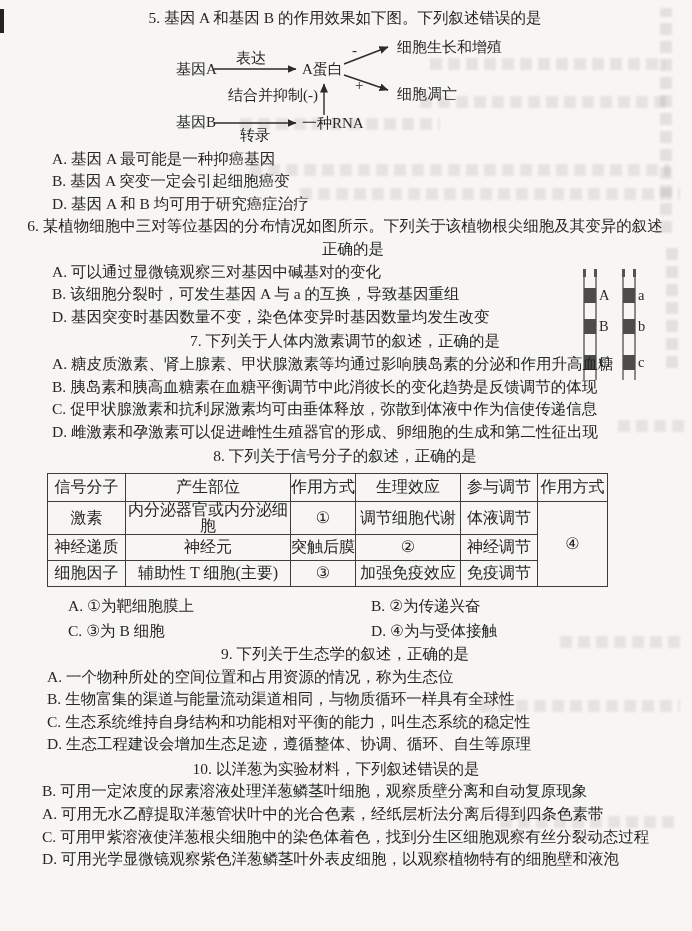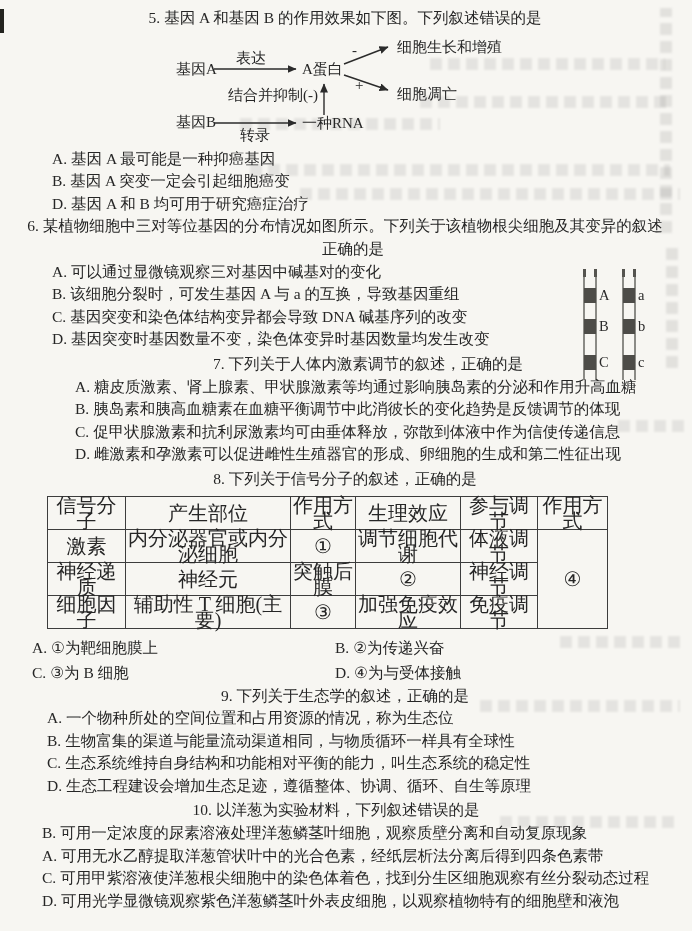--- a/index.html
+++ b/index.html
@@ -13,23 +13,23 @@
   .opt{margin-left:52px;padding-left:19px;text-indent:-19px;}
   .opt .olabel{margin-right:4px;}
   .q9 .opt{margin-left:47px;}
   .q10 .opt{margin-left:42px;max-width:618px;}
   .diagram-wrap{height:108px;margin:7px 0 3px 0;}
   .diagram-wrap svg{display:block;}
   svg text{font-family:"Liberation Serif","DejaVu Serif",serif;font-size:15px;fill:#262626;}
   
   table.sig{border-collapse:collapse;margin:5px 0 6px 47px;table-layout:fixed;}
   table.sig th,table.sig td{border:1.4px solid #3d3d3d;text-align:center;vertical-align:middle;
-        font-weight:normal;font-size:20px;padding:0;height:25px;line-height:16px;}
+        font-weight:normal;font-size:16px;padding:0;height:25px;line-height:16px;}
   table.sig th{height:27px;}
-  .optgrid{display:grid;grid-template-columns:303px 1fr;margin-left:32px;line-height:25px;}
+  .optgrid{display:grid;grid-template-columns:303px 1fr;margin-left:68px;line-height:25px;}
   .optgrid .opt{margin-left:0;}
   
   .chromo-fig{position:absolute;left:581px;top:269px;width:80px;height:116px;}
   .chromo{position:absolute;top:7px;width:10px;height:104px;
         border-left:2px solid #8b8b86;border-right:2px solid #8b8b86;}
   .chromo .prong-l,.chromo .prong-r{position:absolute;top:-7px;width:3px;height:8px;background:#55544f;}
   .chromo .prong-l{left:-2px;} .chromo .prong-r{right:-2px;}
   .band{position:absolute;left:-1px;right:-1px;height:15px;background:#4d4c48;}
   .chromo-label{position:absolute;width:16px;font-size:14.5px;line-height:15px;color:#2b2b2b;}
   
@@ -115,25 +115,24 @@
       <div class="opt"><span class="olabel">B.</span><span>基因 A 突变一定会引起细胞癌变</span></div>
       <div class="opt"><span class="olabel">D.</span><span>基因 A 和 B 均可用于研究癌症治疗</span></div>
     </div>
 
     <div class="q">
       <div class="stem">
         <span class="qnum">6.</span><span>某植物细胞中三对等位基因的分布情况如图所示。下列关于该植物根尖细胞及其变异的叙述正确的是</span>
       </div>
       <div class="opt"><span class="olabel">A.</span><span>可以通过显微镜观察三对基因中碱基对的变化</span></div>
       <div class="opt"><span class="olabel">B.</span><span>该细胞分裂时，可发生基因 A 与 a 的互换，导致基因重组</span></div>
-      <div class="opt"><span class="olabel">C.</span><span>基因突变和染色体结构变异都会导致 DNA 碱基序列的改变</span></div>
       <div class="opt"><span class="olabel">D.</span><span>基因突变时基因数量不变，染色体变异时基因数量均发生改变</span></div>
     </div>
 
-    <div class="q" style="margin-top:2px;margin-left:23px;">
+    <div class="q" style="margin-top:2px;">
       <div class="stem">
         <span class="qnum">7.</span><span>下列关于人体内激素调节的叙述，正确的是</span>
       </div>
       <div class="opt"><span class="olabel">A.</span><span>糖皮质激素、肾上腺素、甲状腺激素等均通过影响胰岛素的分泌和作用升高血糖</span></div>
       <div class="opt"><span class="olabel">B.</span><span>胰岛素和胰高血糖素在血糖平衡调节中此消彼长的变化趋势是反馈调节的体现</span></div>
       <div class="opt"><span class="olabel">C.</span><span>促甲状腺激素和抗利尿激素均可由垂体释放，弥散到体液中作为信使传递信息</span></div>
       <div class="opt"><span class="olabel">D.</span><span>雌激素和孕激素可以促进雌性生殖器官的形成、卵细胞的生成和第二性征出现</span></div>
     </div>
 
     <div class="q" style="margin-top:2px;">

